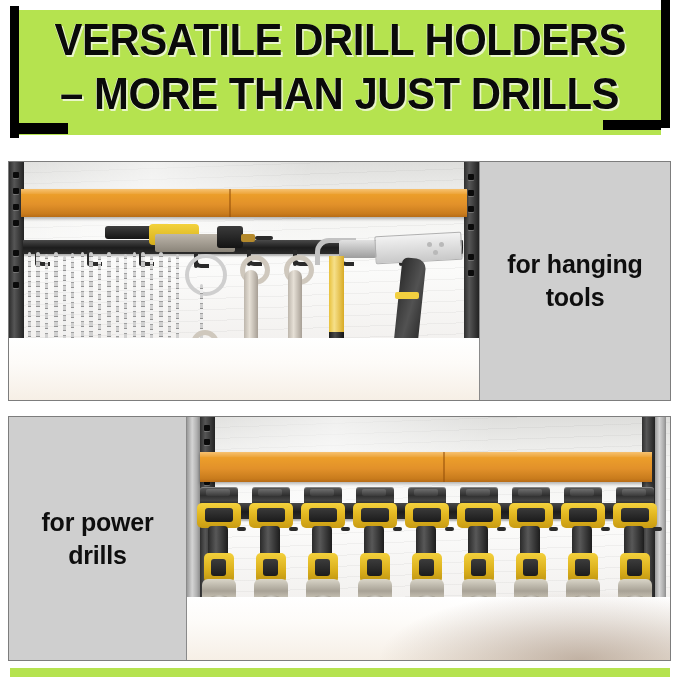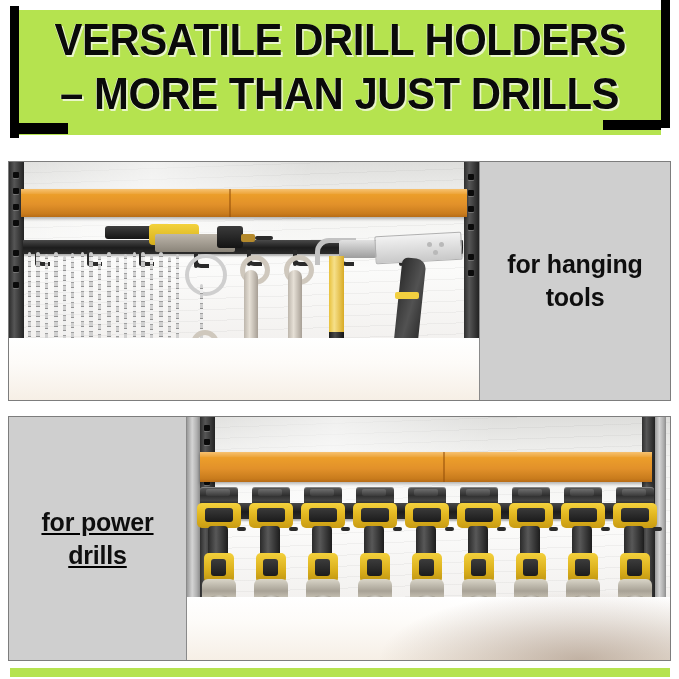--- a/index.html
+++ b/index.html
@@ -274,21 +274,21 @@
       <div class="floor"></div>
     </div>
 
     <div class="textbox" style="left:470px;top:0;right:0;bottom:0;border-left:1.5px solid #8a8a8a;">
       <span>for hanging tools</span>
     </div>
   </div>
 
   <div class="panel" style="left:8px;top:416px;width:663px;height:245px;">
 
-    <div class="textbox" style="left:0;top:0;width:178px;bottom:0;border-right:1.5px solid #8a8a8a;text-decoration:underline;">
+    <div class="textbox" style="left:0;top:0;width:178px;bottom:0;border-right:1.5px solid #8a8a8a;">
       <span>for power drills</span>
     </div>
 
     <div class="photo" style="left:178px;right:0;">
       <div class="wall"></div>
       <div class="wall-lines"></div>
       <div class="wall-sheen"></div>
 
       <div class="post-light" style="left:0;"></div>
       <div class="post" style="left:13px;">

